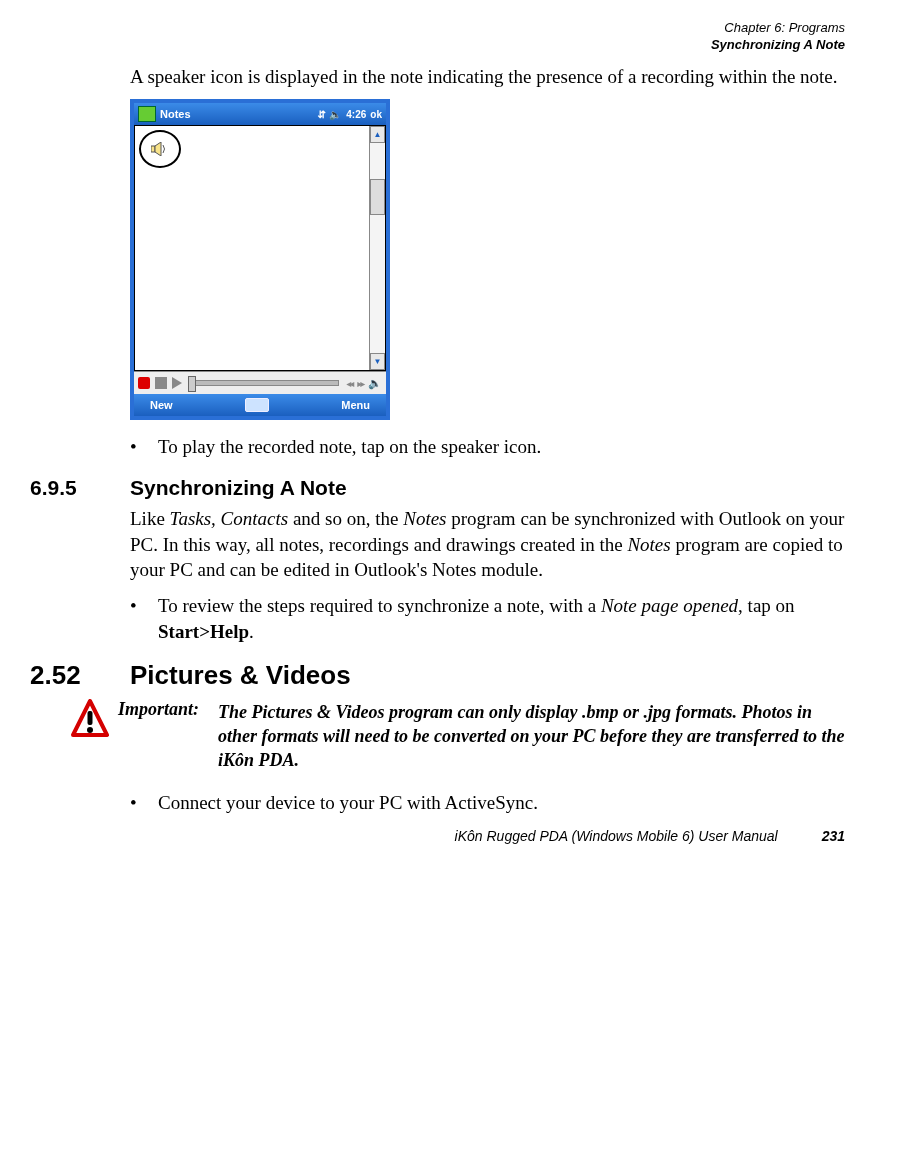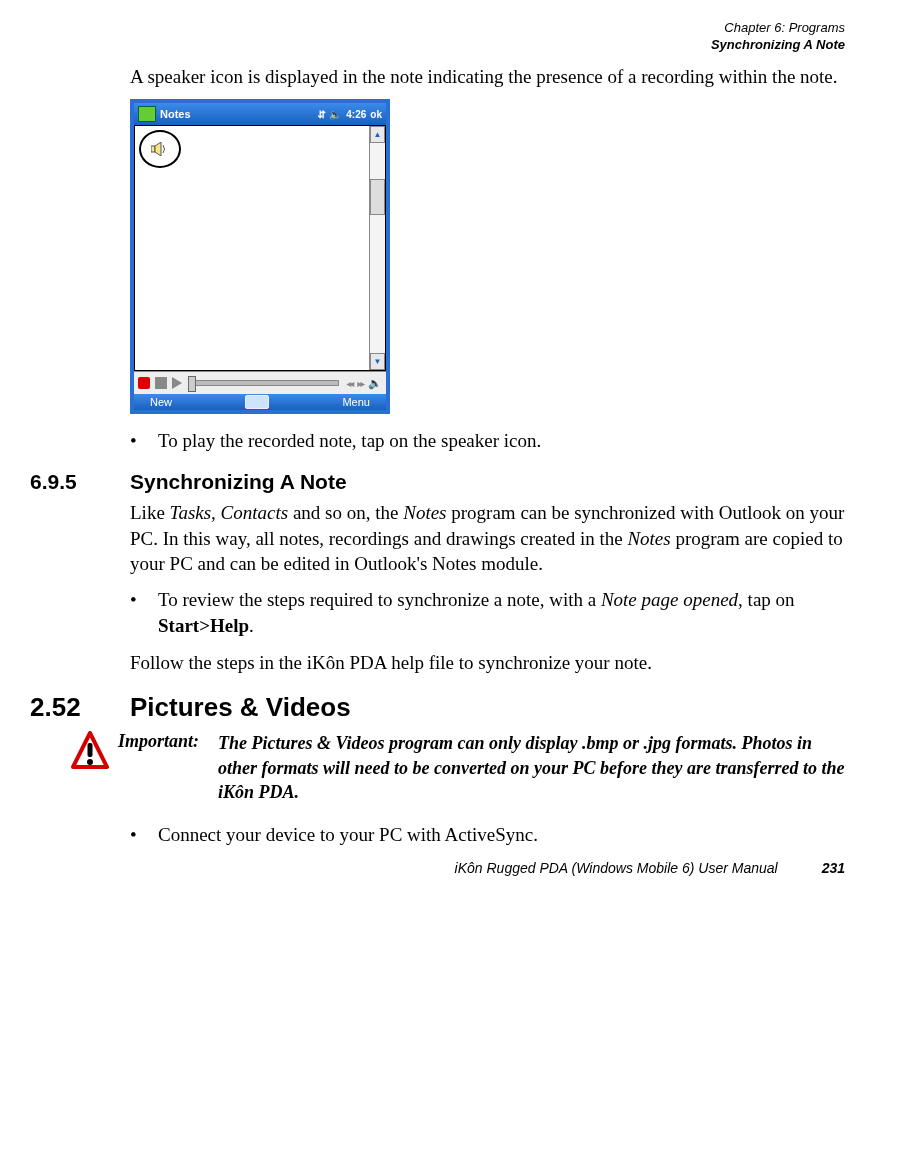--- a/index.html
+++ b/index.html
@@ -171,25 +171,25 @@
     flex: 1; height: 4px; background: #bbb;
     border: 1px solid #888; position: relative;
     margin: 0 2px;
   }
   .rec-slider-thumb {
     position: absolute; left: -2px; top: -5px;
     width: 6px; height: 14px; background: #ccc; border: 1px solid #666;
   }
   .rec-arrows { font-size: 10px; color: #888; letter-spacing: -2px;}
   .softbar {
-    height: 16px;
+    height: 22px;
     background: linear-gradient(#3b8be8, #1a5fbf);
     display: flex; align-items: center; justify-content: space-between;
     color: #fff; font-family: Tahoma, Arial, sans-serif;
-    font-size: 11px; font-weight: normal;
+    font-size: 11px; font-weight: bold;
     padding: 0 16px;
   }
   .kbd-icon {
     width: 22px; height: 12px; background: #cde3ff;
     border: 1px solid #eef; border-radius: 2px;
   }
 </style>
 </head>
 <body>
 
@@ -260,21 +260,20 @@
   </div>
   <p class="body-text">
     <span>Like </span><span class="italic">Tasks, Contacts</span><span> and so on, the </span><span class="italic">Notes</span><span> program can be synchronized with Outlook on your PC. In this way, all notes, recordings and drawings created in the </span><span class="italic">Notes</span><span> program are copied to your PC and can be edited in Outlook's Notes module.</span>
   </p>
   <div class="bullet-row">
     <div class="bullet-dot">•</div>
     <div class="bullet-text">
       <span>To review the steps required to synchronize a note, with a </span><span class="italic">Note page opened</span><span>, tap on </span><span class="bold">Start&gt;Help</span><span>.</span>
     </div>
   </div>
-  <p class="body-text">Follow the steps in the iKôn PDA help file to synchronize your note.</p>
 
   <div class="heading-row h2">
     <div class="heading-num">2.52</div>
     <div class="heading-title">Pictures &amp; Videos</div>
   </div>
 
   <div class="important-block">
     <div class="important-icon-cell">
       <svg width="38" height="40" viewBox="0 0 38 40">
         <polygon points="19,2 36,36 2,36" fill="none" stroke="#d40000" stroke-width="4" stroke-linejoin="round"></polygon>

